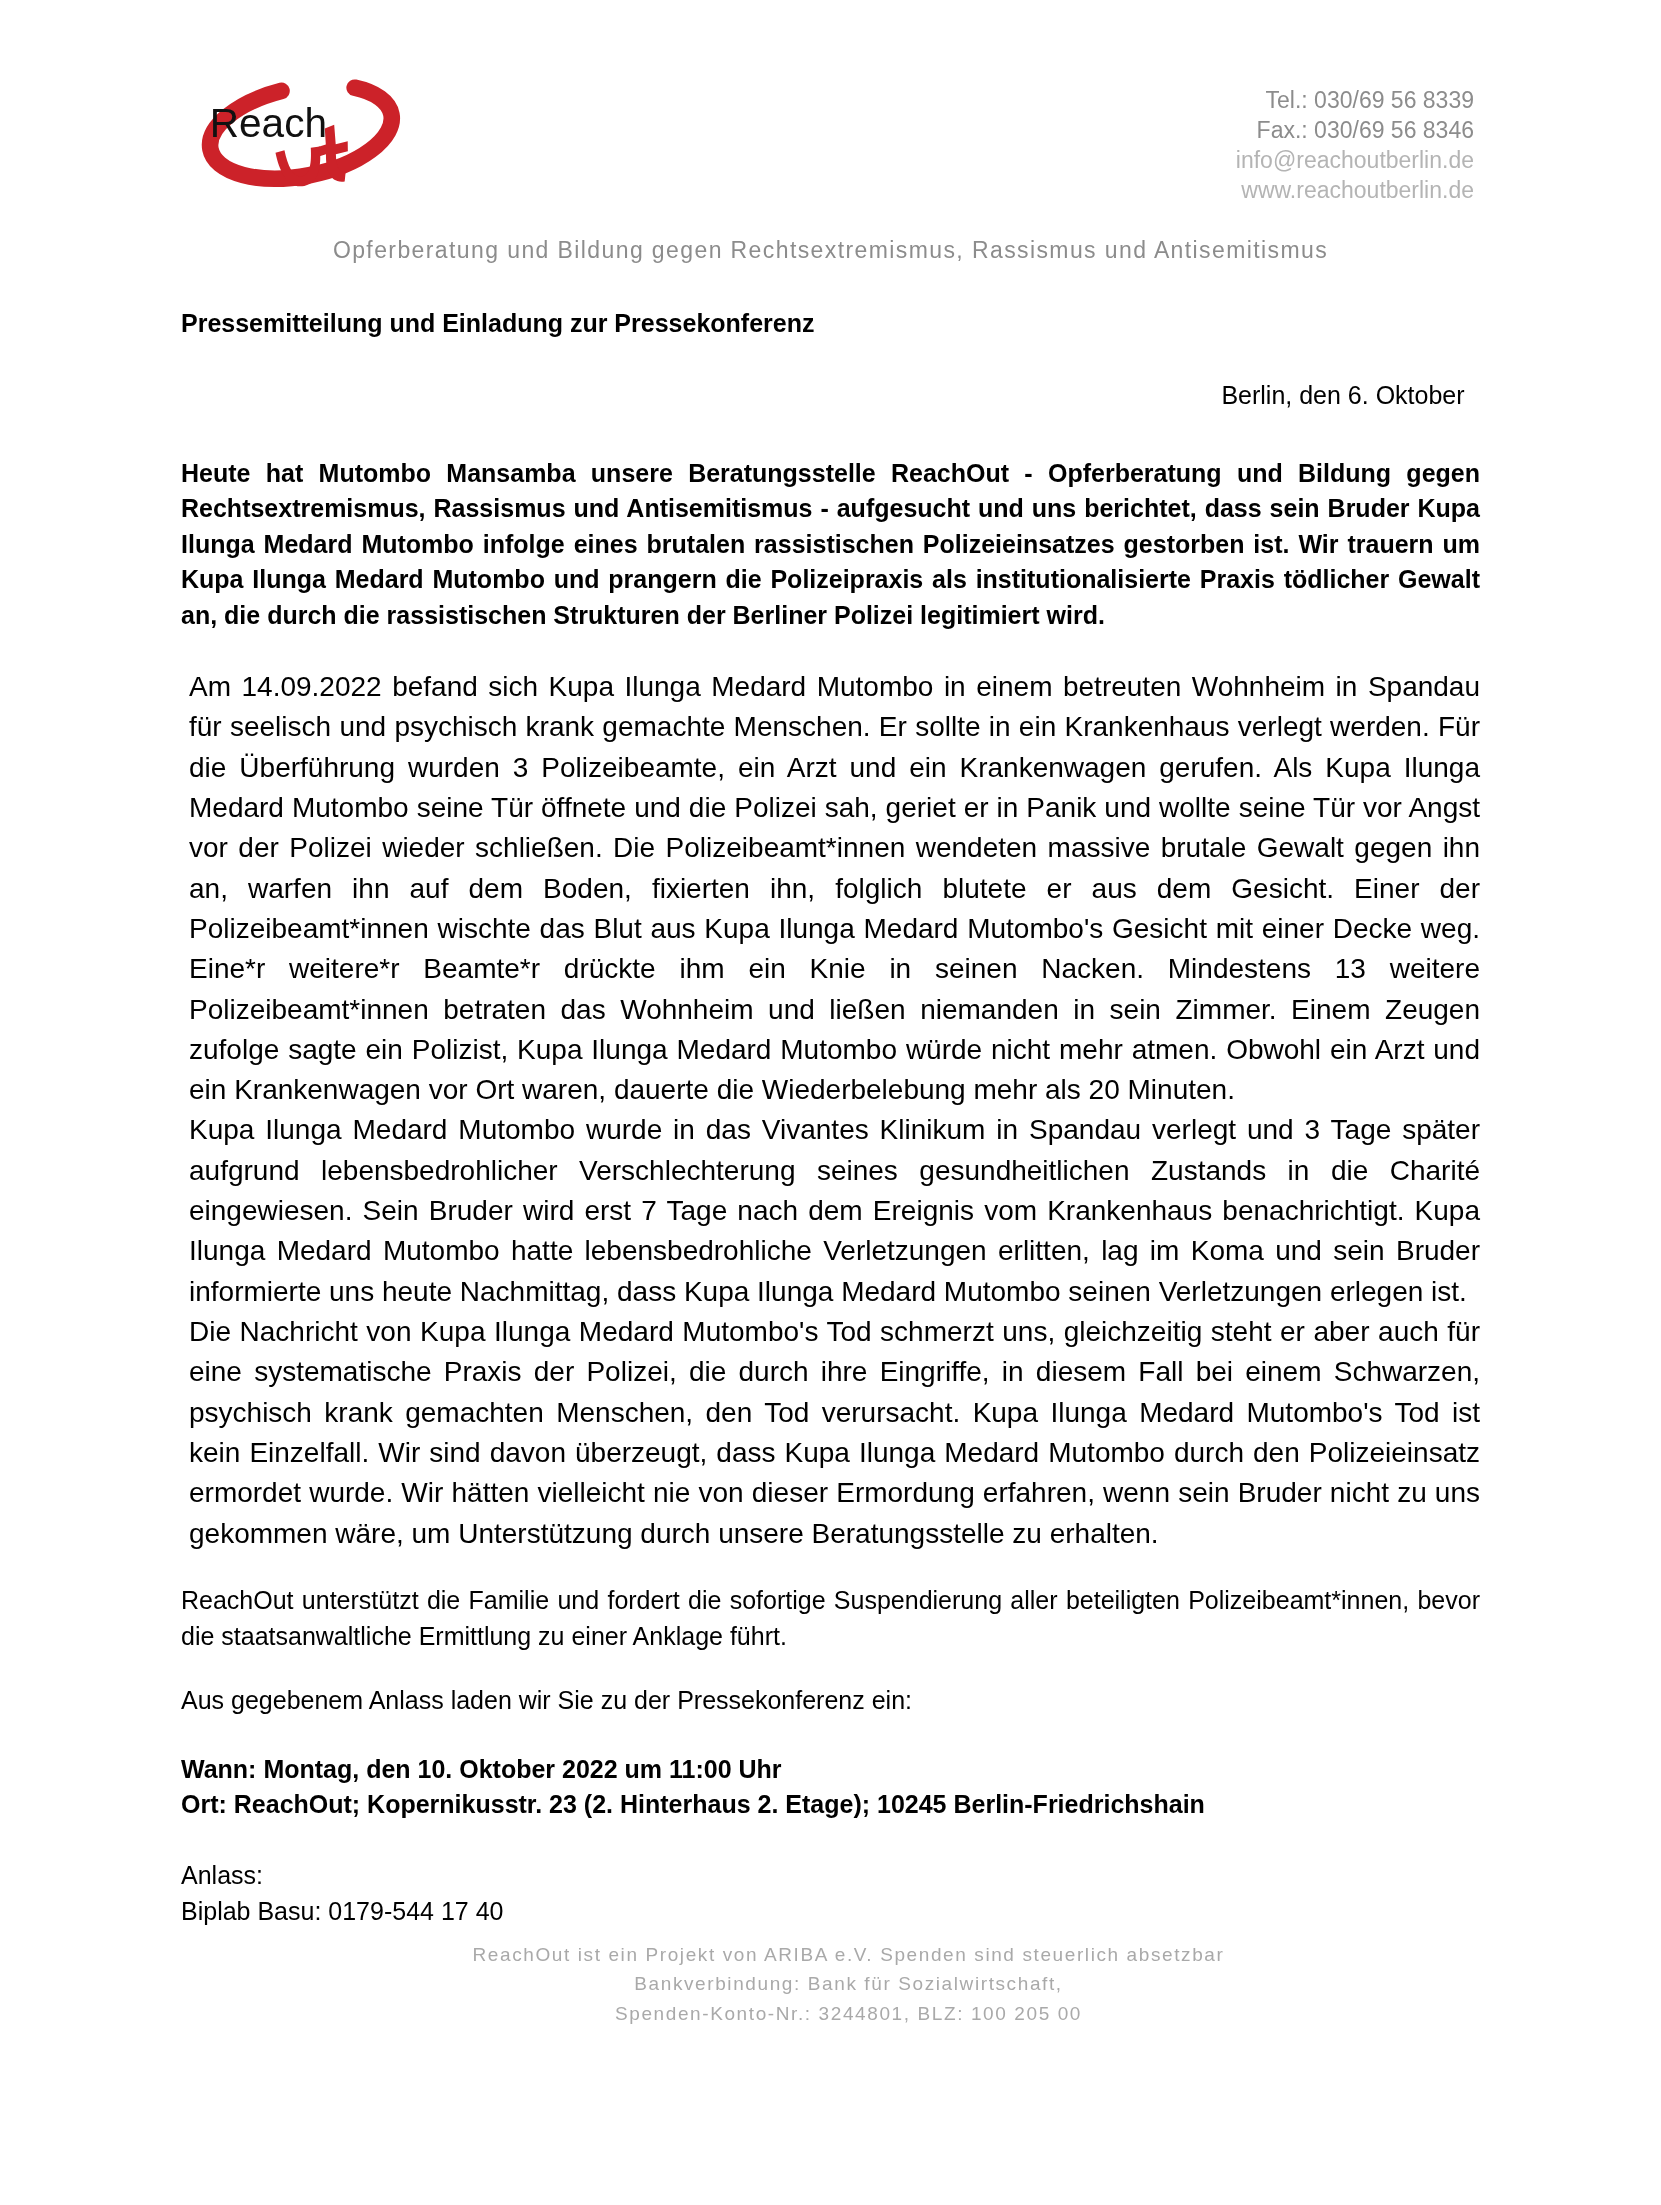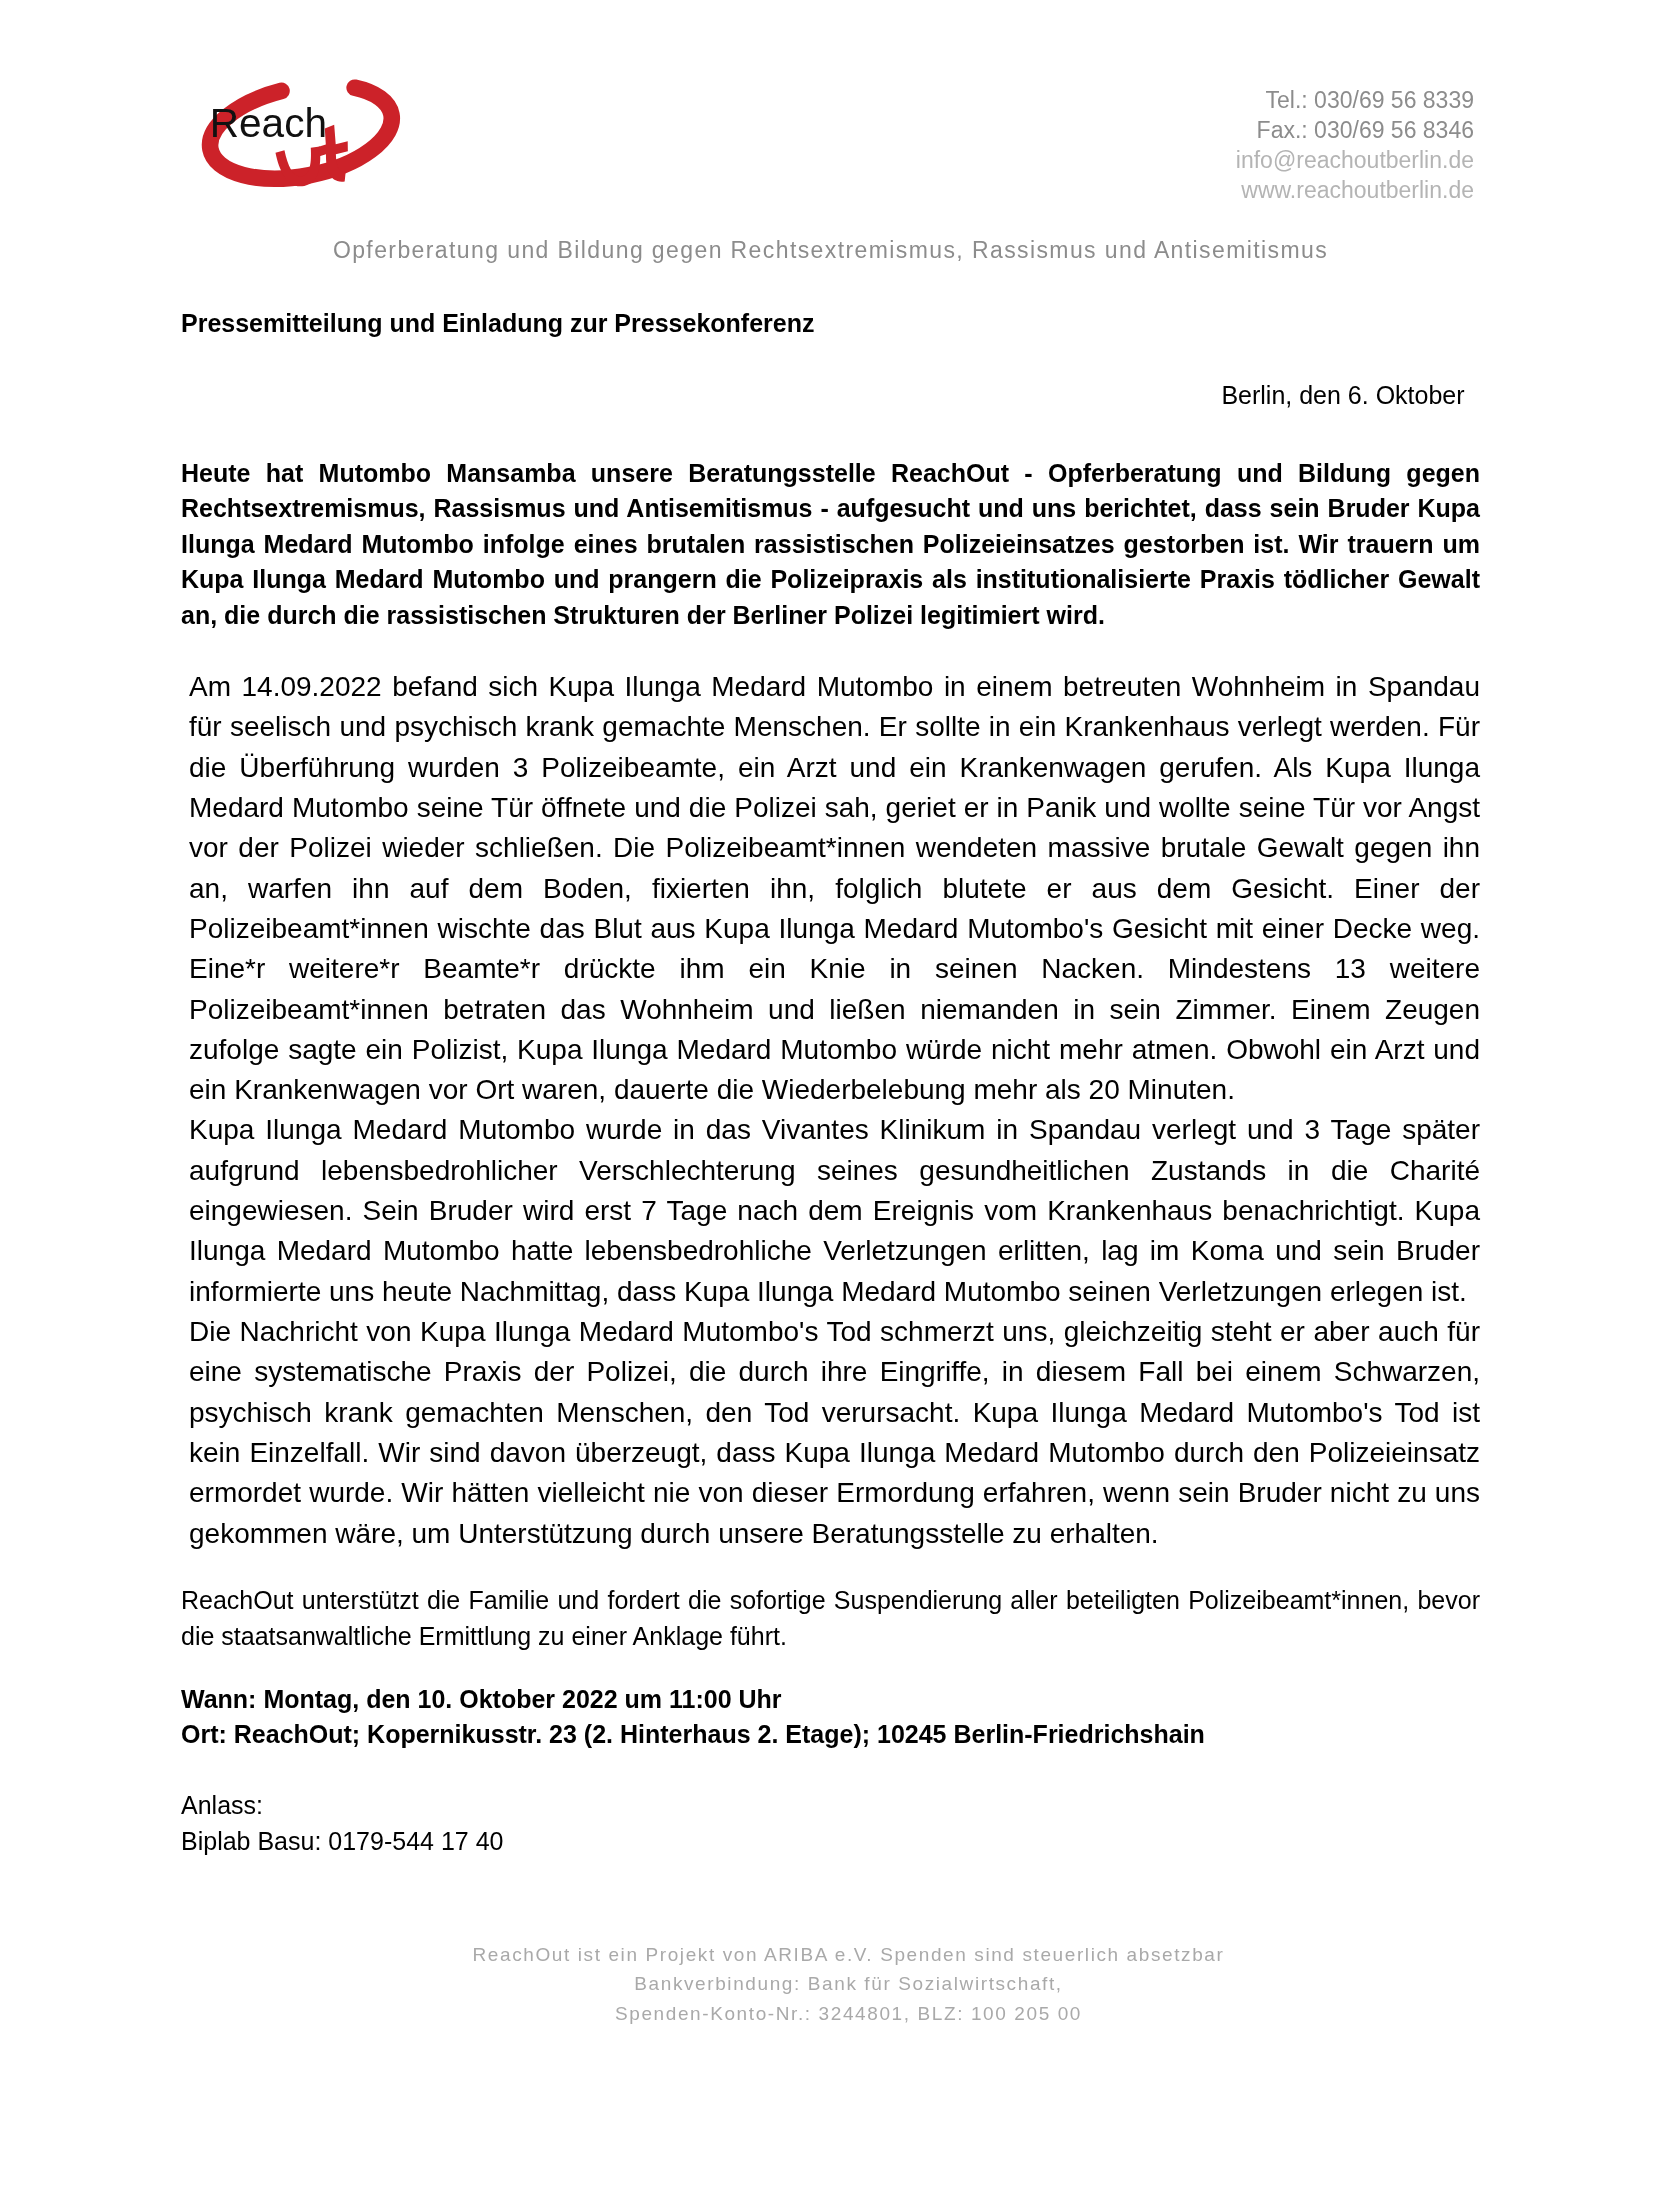--- a/index.html
+++ b/index.html
@@ -205,20 +205,21 @@
     <div class="lead">Heute hat Mutombo Mansamba unsere Beratungsstelle ReachOut - Opferberatung und Bildung gegen Rechtsextremismus, Rassismus und Antisemitismus - aufgesucht und uns berichtet, dass sein Bruder Kupa Ilunga Medard Mutombo infolge eines brutalen rassistischen Polizeieinsatzes gestorben ist. Wir trauern um Kupa Ilunga Medard Mutombo und prangern die Polizeipraxis als institutionalisierte Praxis tödlicher Gewalt an, die durch die rassistischen Strukturen der Berliner Polizei legitimiert wird.</div>
 
     <div class="body-block">
       <p>Am 14.09.2022 befand sich Kupa Ilunga Medard Mutombo in einem betreuten Wohnheim in Spandau für seelisch und psychisch krank gemachte Menschen. Er sollte in ein Krankenhaus verlegt werden. Für die Überführung wurden 3 Polizeibeamte, ein Arzt und ein Krankenwagen gerufen. Als Kupa Ilunga Medard Mutombo seine Tür öffnete und die Polizei sah, geriet er in Panik und wollte seine Tür vor Angst vor der Polizei wieder schließen. Die Polizeibeamt*innen wendeten massive brutale Gewalt gegen ihn an, warfen ihn auf dem Boden, fixierten ihn, folglich blutete er aus dem Gesicht. Einer der Polizeibeamt*innen wischte das Blut aus Kupa Ilunga Medard Mutombo's Gesicht mit einer Decke weg. Eine*r weitere*r Beamte*r drückte ihm ein Knie in seinen Nacken. Mindestens 13 weitere Polizeibeamt*innen betraten das Wohnheim und ließen niemanden in sein Zimmer. Einem Zeugen zufolge sagte ein Polizist, Kupa Ilunga Medard Mutombo würde nicht mehr atmen. Obwohl ein Arzt und ein Krankenwagen vor Ort waren, dauerte die Wiederbelebung mehr als 20 Minuten.</p>
       <p>Kupa Ilunga Medard Mutombo wurde in das Vivantes Klinikum in Spandau verlegt und 3 Tage später aufgrund lebensbedrohlicher Verschlechterung seines gesundheitlichen Zustands in die Charité eingewiesen. Sein Bruder wird erst 7 Tage nach dem Ereignis vom Krankenhaus benachrichtigt. Kupa Ilunga Medard Mutombo hatte lebensbedrohliche Verletzungen erlitten, lag im Koma und sein Bruder informierte uns heute Nachmittag, dass Kupa Ilunga Medard Mutombo seinen Verletzungen erlegen ist.</p>
       <p>Die Nachricht von Kupa Ilunga Medard Mutombo's Tod schmerzt uns, gleichzeitig steht er aber auch für eine systematische Praxis der Polizei, die durch ihre Eingriffe, in diesem Fall bei einem Schwarzen, psychisch krank gemachten Menschen, den Tod verursacht. Kupa Ilunga Medard Mutombo's Tod ist kein Einzelfall. Wir sind davon überzeugt, dass Kupa Ilunga Medard Mutombo durch den Polizeieinsatz ermordet wurde. Wir hätten vielleicht nie von dieser Ermordung erfahren, wenn sein Bruder nicht zu uns gekommen wäre, um Unterstützung durch unsere Beratungsstelle zu erhalten.</p>
     </div>
 
     <div class="para-single">ReachOut unterstützt die Familie und fordert die sofortige Suspendierung aller beteiligten Polizeibeamt*innen, bevor die staatsanwaltliche Ermittlung zu einer Anklage führt.</div>
 
+    <div class="invite-line">Aus gegebenem Anlass laden wir Sie zu der Pressekonferenz ein:</div>
 
     <div class="event-block">
       <div>Wann: Montag, den 10. Oktober 2022 um 11:00 Uhr</div>
       <div>Ort: ReachOut; Kopernikusstr. 23 (2. Hinterhaus 2. Etage); 10245 Berlin-Friedrichshain</div>
     </div>
 
     <div class="kontakt-block">
       <div>Anlass:</div>
       <div>Biplab Basu: 0179-544 17 40</div>
     </div>

